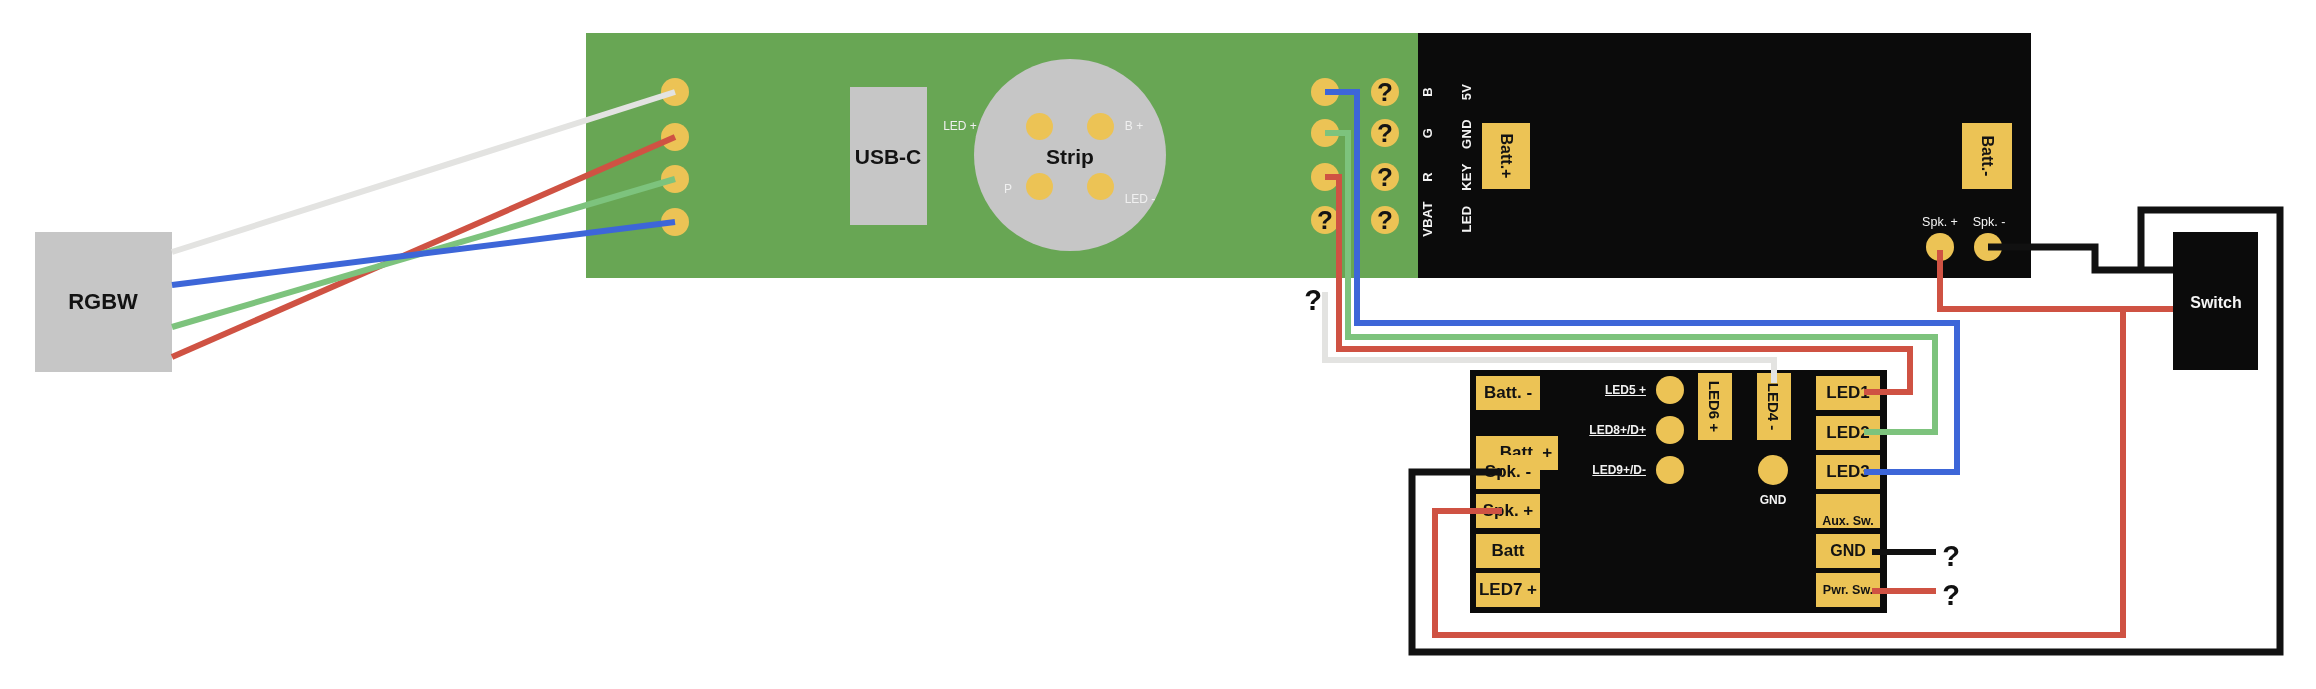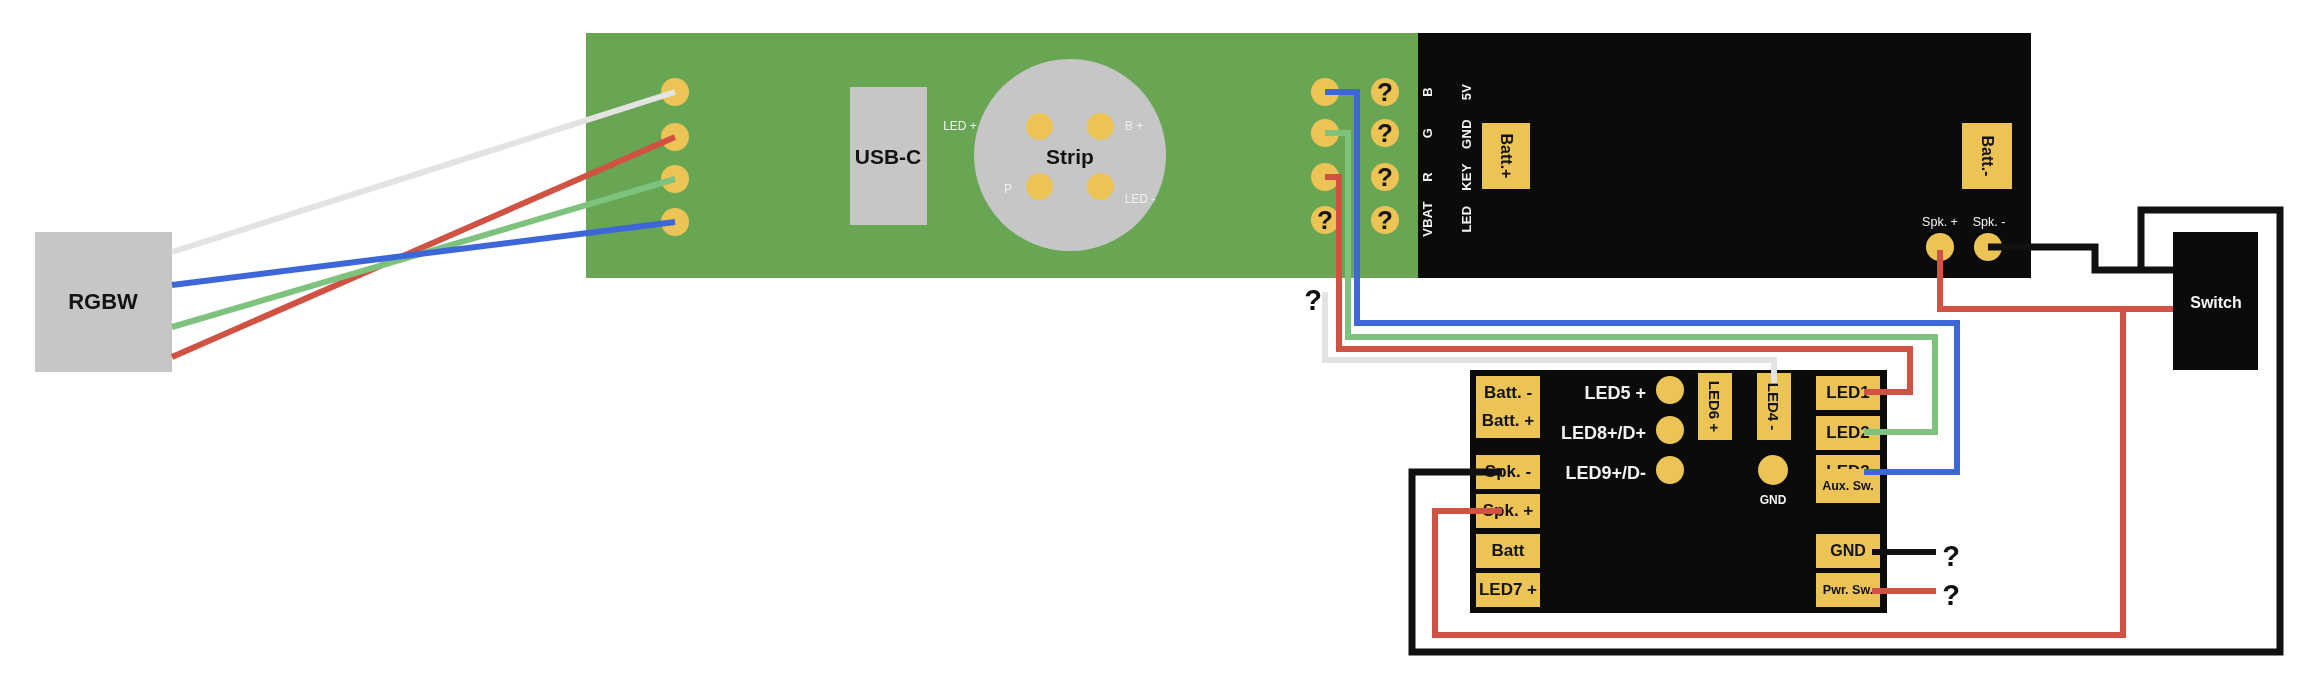--- a/index.html
+++ b/index.html
@@ -22,21 +22,21 @@
   .swlbl{color:#f0f0f0;font-size:12px;font-weight:500;}
   .ybox{position:absolute;background:var(--pad_yellow);display:flex;
         align-items:center;justify-content:center;color:#131313;}
   .cpad{position:absolute;left:1476px;width:64px;height:34px;background:var(--pad_yellow);
         display:flex;align-items:center;justify-content:center;color:#131313;
         font-weight:700;font-size:17px;white-space:nowrap;}
   .cpad.right{left:1816px;}
   .cpad.small{font-size:12.5px;}
   .cpad.mid{font-size:16px;}
   .ctr-lbl{position:absolute;left:1556px;width:90px;text-align:right;color:#f2f2f2;
-           font-size:18px;font-weight:600;white-space:nowrap;line-height:1;}
+           font-size:12px;font-weight:600;white-space:nowrap;line-height:1;text-decoration:underline;}
   .wires{position:absolute;left:0;top:0;z-index:40;pointer-events:none;}
   .lbl-dark{color:#131313;}
   .lbl-white{color:#f5f5f5;}
 </style>
 </head>
 <body>
 
 <div class="canvas">
 
   <div class="board gray" style="left:35px;top:232px;width:137px;height:140px;"></div>
@@ -106,21 +106,21 @@
   <div class="pad" style="left:1974px;top:233px;width:28px;height:28px;"></div>
 
   <div class="board black" style="left:2173px;top:232px;width:85px;height:138px;"></div>
   <span class="clbl lbl-white" style="left:2216px;top:303px;font-size:16px;font-weight:600;">Switch</span>
 
   <div class="board black" style="left:1470px;top:370px;width:417px;height:243px;"></div>
 
   <div class="cpad" style="top:376px;">
       <span>Batt. -</span>
     </div>
-  <div class="cpad" style="top:404px;">
+  <div class="cpad" style="top:436px;padding-left:18px;">
       <span>Batt. +</span>
     </div>
   <div class="cpad" style="top:455px;">
       <span>Spk. -</span>
     </div>
   <div class="cpad" style="top:494px;">
       <span>Spk. +</span>
     </div>
   <div class="cpad" style="top:534px;">
       <span>Batt</span>
@@ -131,21 +131,21 @@
 
   <div class="cpad right" style="top:376px;">
       <span>LED1</span>
     </div>
   <div class="cpad right" style="top:416px;">
       <span>LED2</span>
     </div>
   <div class="cpad right" style="top:455px;">
       <span>LED3</span>
     </div>
-  <div class="cpad right small" style="top:469px;">
+  <div class="cpad right small" style="top:494px;align-items:flex-end;">
       <span>Aux. Sw.</span>
     </div>
   <div class="cpad right mid" style="top:534px;">
       <span>GND</span>
     </div>
   <div class="cpad right small" style="top:573px;">
       <span>Pwr. Sw.</span>
     </div>
 
   <span class="ctr-lbl" style="top:384px;">LED5 +</span>

